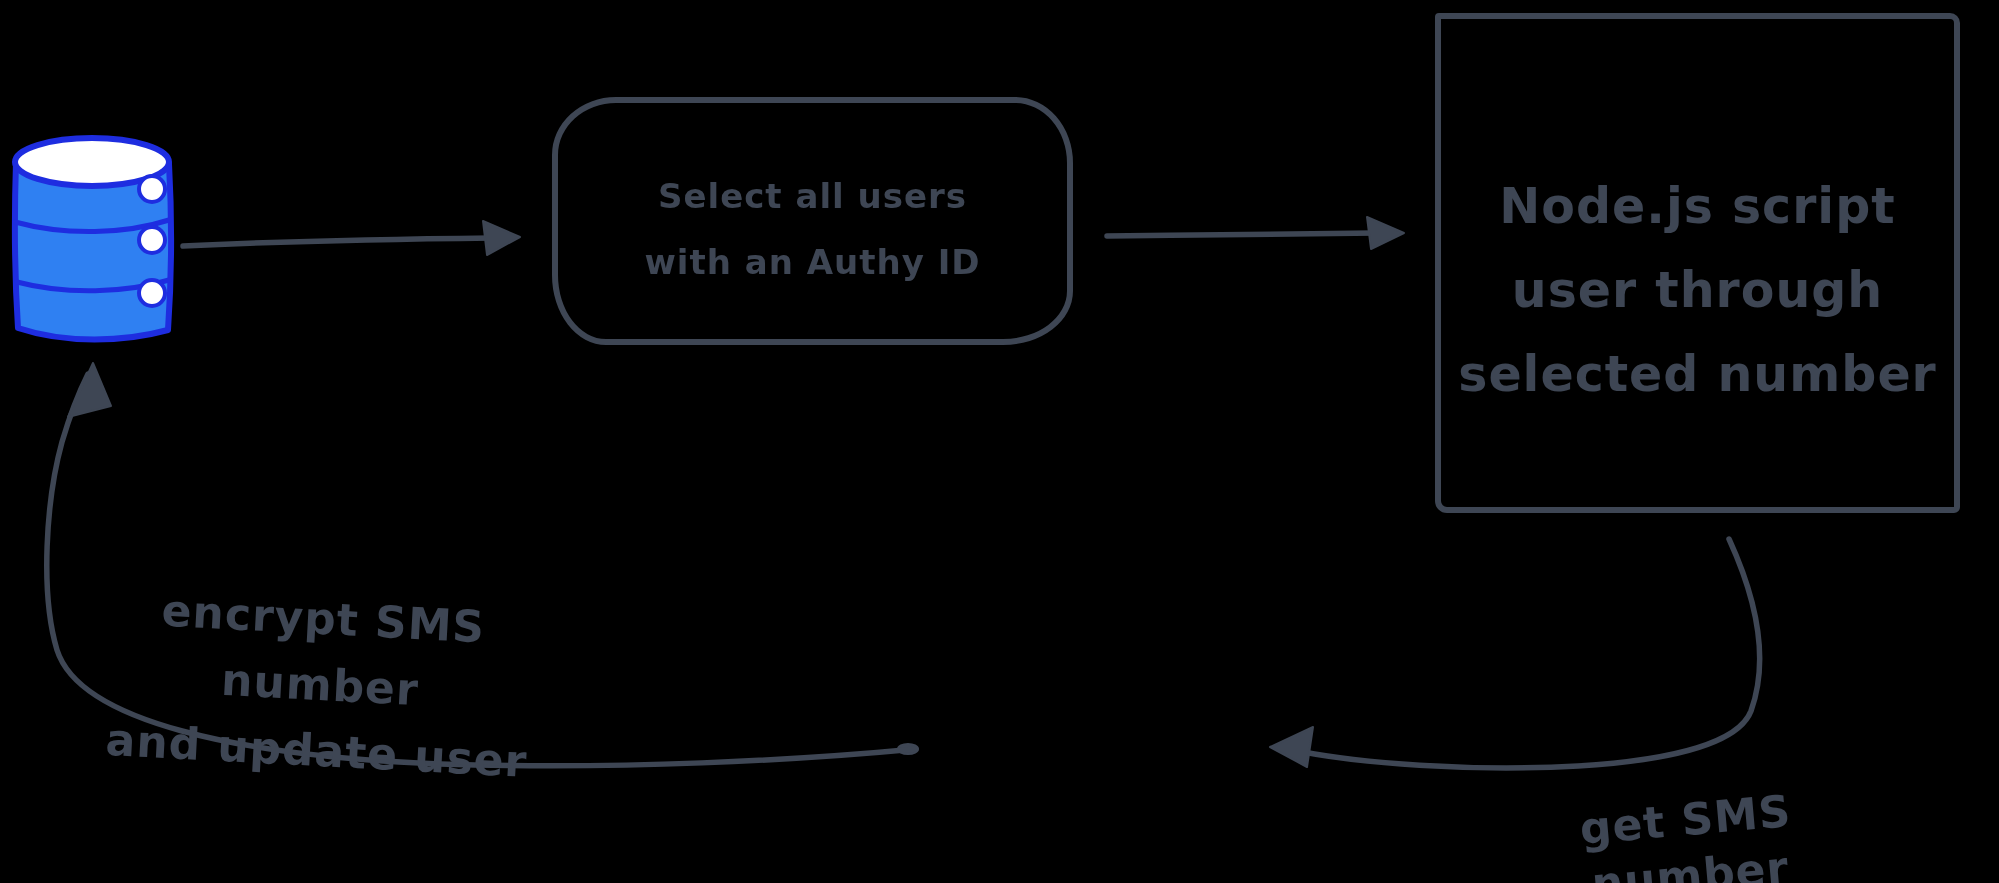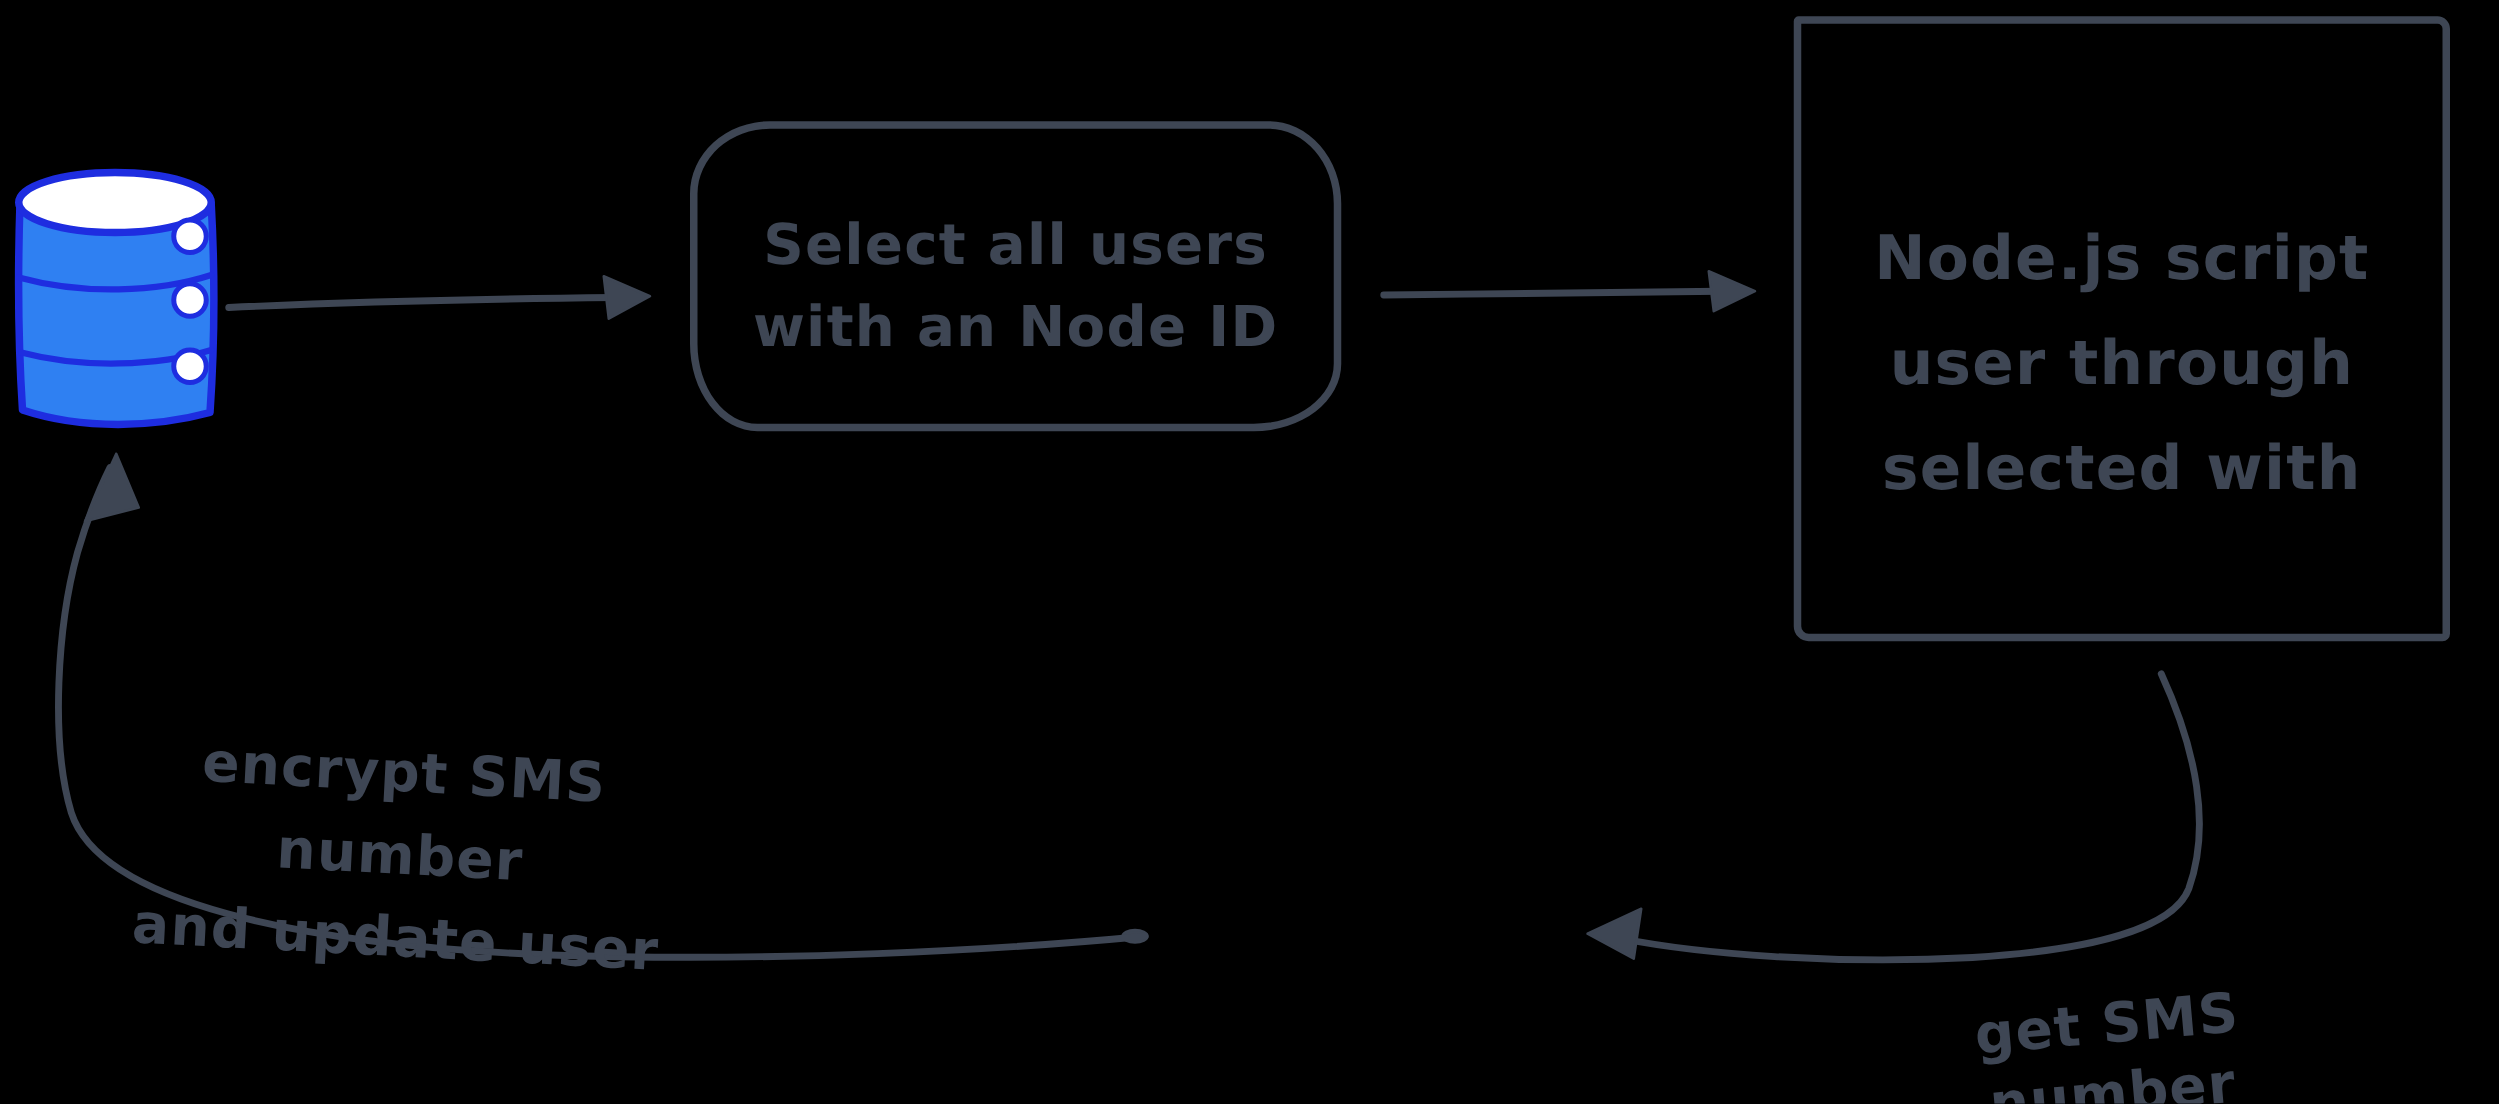--- a/index.html
+++ b/index.html
@@ -43,21 +43,21 @@
     align-items: center;
     justify-content: center;
     text-align: center;
     font-weight: 600;
     letter-spacing: 1px;
   }
   .node .lines span { display: block; }
   #select-node {
     left: 552px; top: 97px; width: 521px; height: 248px;
     border-radius: 64px 58px 70px 54px / 58px 66px 54px 70px;
-    font-size: 45px; line-height: 66px;
+    font-size: 34px; line-height: 66px;
   }
   #select-node .lines { transform: translateY(8px); }
   #nodejs-node {
     left: 1435px; top: 13px; width: 525px; height: 500px;
     border-radius: 4px 10px 6px 12px;
     font-size: 49px; line-height: 84px;
   }
   #nodejs-node .lines { transform: translateY(28px); }
   .edge-label {
     position: absolute;
@@ -120,29 +120,29 @@
       <ellipse cx="86" cy="30" rx="77" ry="24" style="fill:var(--db-highlight,#fff); stroke:var(--db-outline,#1e2de0); stroke-width:6;"></ellipse>
       <circle cx="146" cy="57" r="13" style="fill:var(--db-highlight,#fff); stroke:var(--db-outline,#1e2de0); stroke-width:4;"></circle>
       <circle cx="146" cy="108" r="13" style="fill:var(--db-highlight,#fff); stroke:var(--db-outline,#1e2de0); stroke-width:4;"></circle>
       <circle cx="146" cy="161" r="13" style="fill:var(--db-highlight,#fff); stroke:var(--db-outline,#1e2de0); stroke-width:4;"></circle>
     </g>
   </svg>
 
   <div class="node" id="select-node">
     <div class="lines">
       <span>Select all users</span>
-      <span>with an Node ID</span>
+      <span>with an Authy ID</span>
     </div>
   </div>
 
   <div class="node" id="nodejs-node">
     <div class="lines">
       <span>Node.js script</span>
       <span>user through</span>
-      <span>selected with</span>
+      <span>selected number</span>
     </div>
   </div>
 
   <div class="edge-label" id="label-encrypt">
     <span>encrypt SMS number</span>
     <span>and update user</span>
   </div>
 
   <div class="edge-label" id="label-get-sms">
     <span>get SMS number</span>

